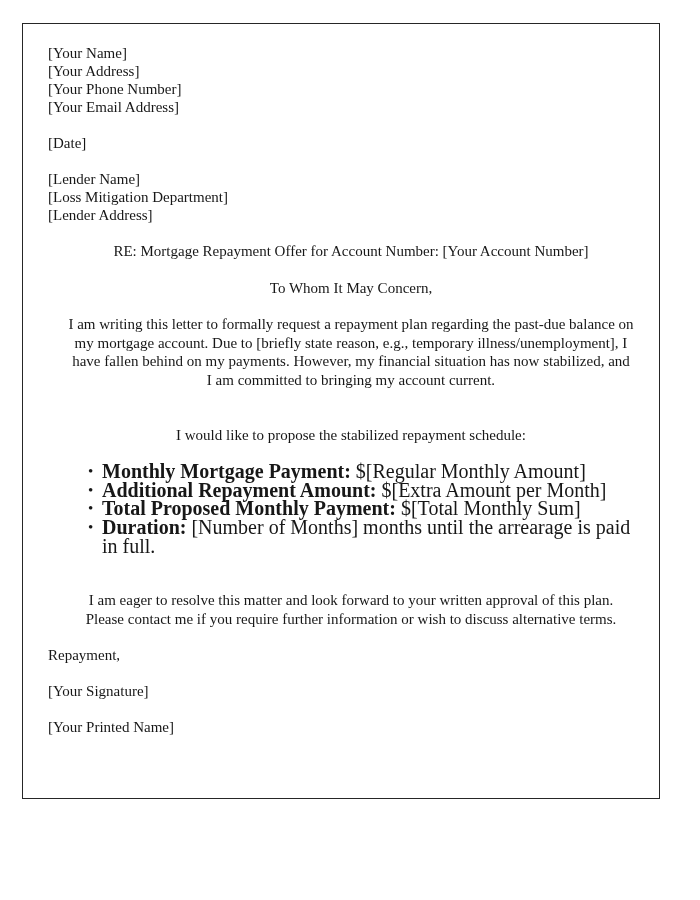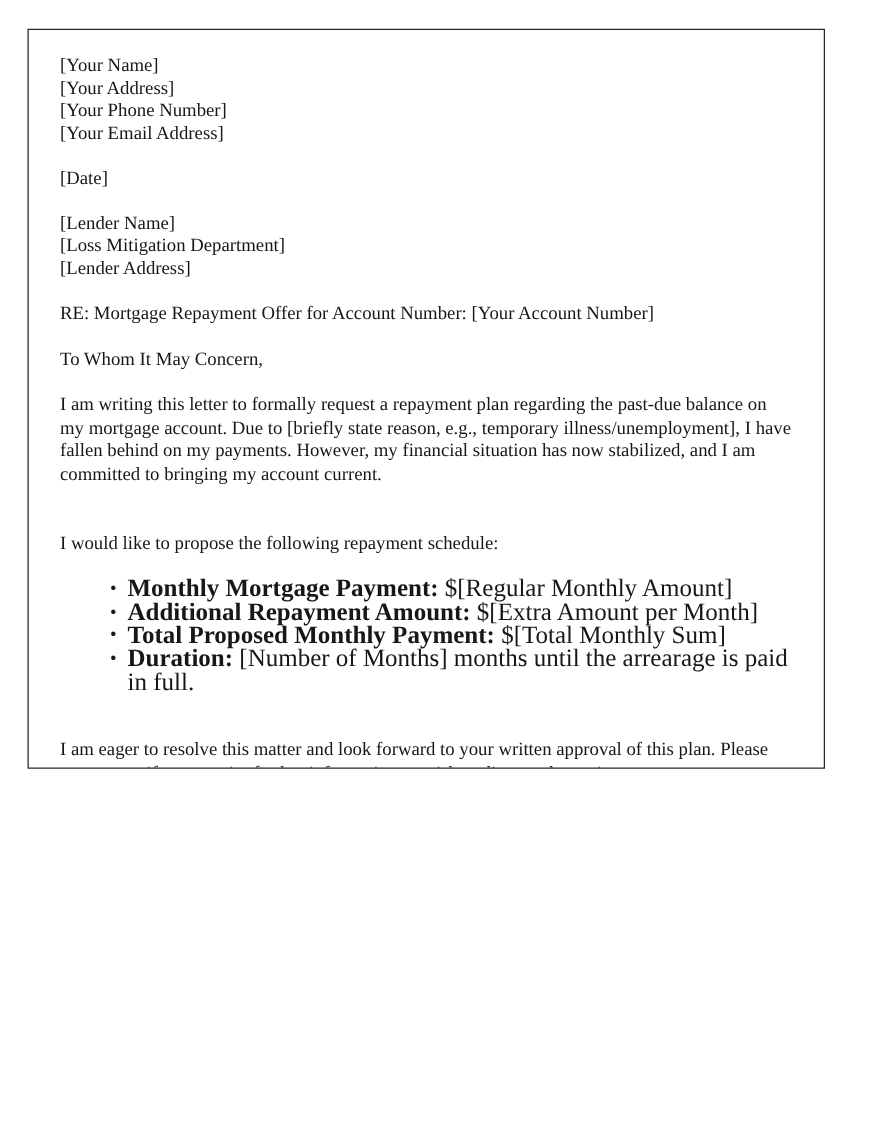--- a/index.html
+++ b/index.html
@@ -13,21 +13,21 @@
     font-family: "Liberation Serif", "DejaVu Serif", serif;
     color: #171717;
     -webkit-font-smoothing: antialiased;
   }
 
   .page-frame {
     position: absolute;
     left: 22px;
     top: 23px;
     width: 638px;
-    height: 592px;
+    height: 776px;
     border: 1.4px solid #262626;
     box-sizing: border-box;
     background: #ffffff;
     overflow: hidden;
   }
 
   .letter-body {
     position: absolute;
     left: 25px;
     top: 20px;
@@ -36,21 +36,22 @@
 
   .line {
     font-size: 15px;
     line-height: 18px;
     white-space: nowrap;
   }
 
   .para {
     font-size: 15px;
     line-height: 18.6px;
-    text-align: left;
+    text-align: center;
+    margin-left: 20px;
   }
 
   .block-gap {
     height: 18px;
   }
 
   .addr-block .line,
   .lender-block .line {
     font-size: 15px;
     line-height: 18px;
@@ -117,21 +118,21 @@
 
     <div class="block-gap"></div>
 
     <div class="para">I am writing this letter to formally request a repayment plan regarding the past-due balance on my mortgage account. Due to [briefly state reason, e.g., temporary illness/unemployment], I have fallen behind on my payments. However, my financial situation has now stabilized, and I am committed to bringing my account current.</div>
 
     <div class="block-gap"></div>
 
 
     <div class="block-gap"></div>
 
-    <div class="para">I would like to propose the following repayment schedule:</div>
+    <div class="para">I would like to propose the stabilized repayment schedule:</div>
 
     <div class="block-gap"></div>
 
     <ul class="schedule-list">
       <li>
         <span class="bullet-label">Monthly Mortgage Payment:</span>
         <span class="bullet-value">$[Regular Monthly Amount]</span>
       </li>
       <li>
         <span class="bullet-label">Additional Repayment Amount:</span>

